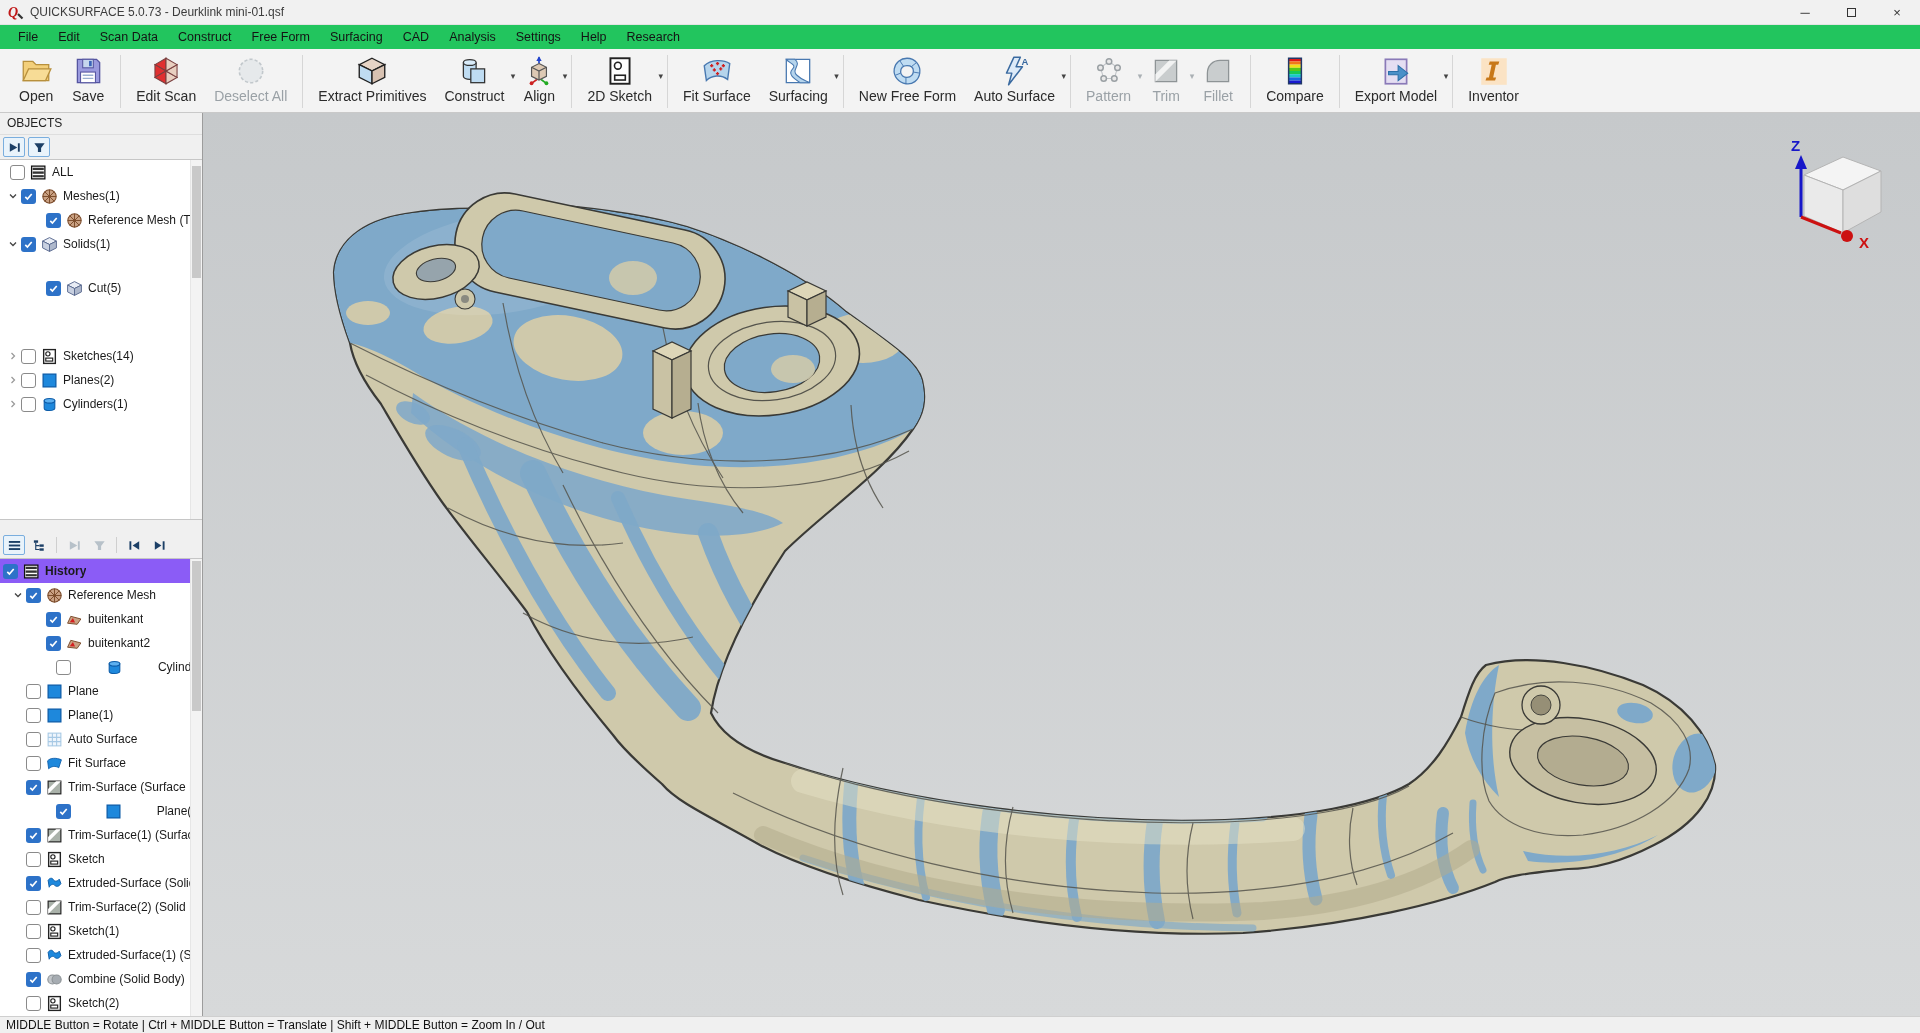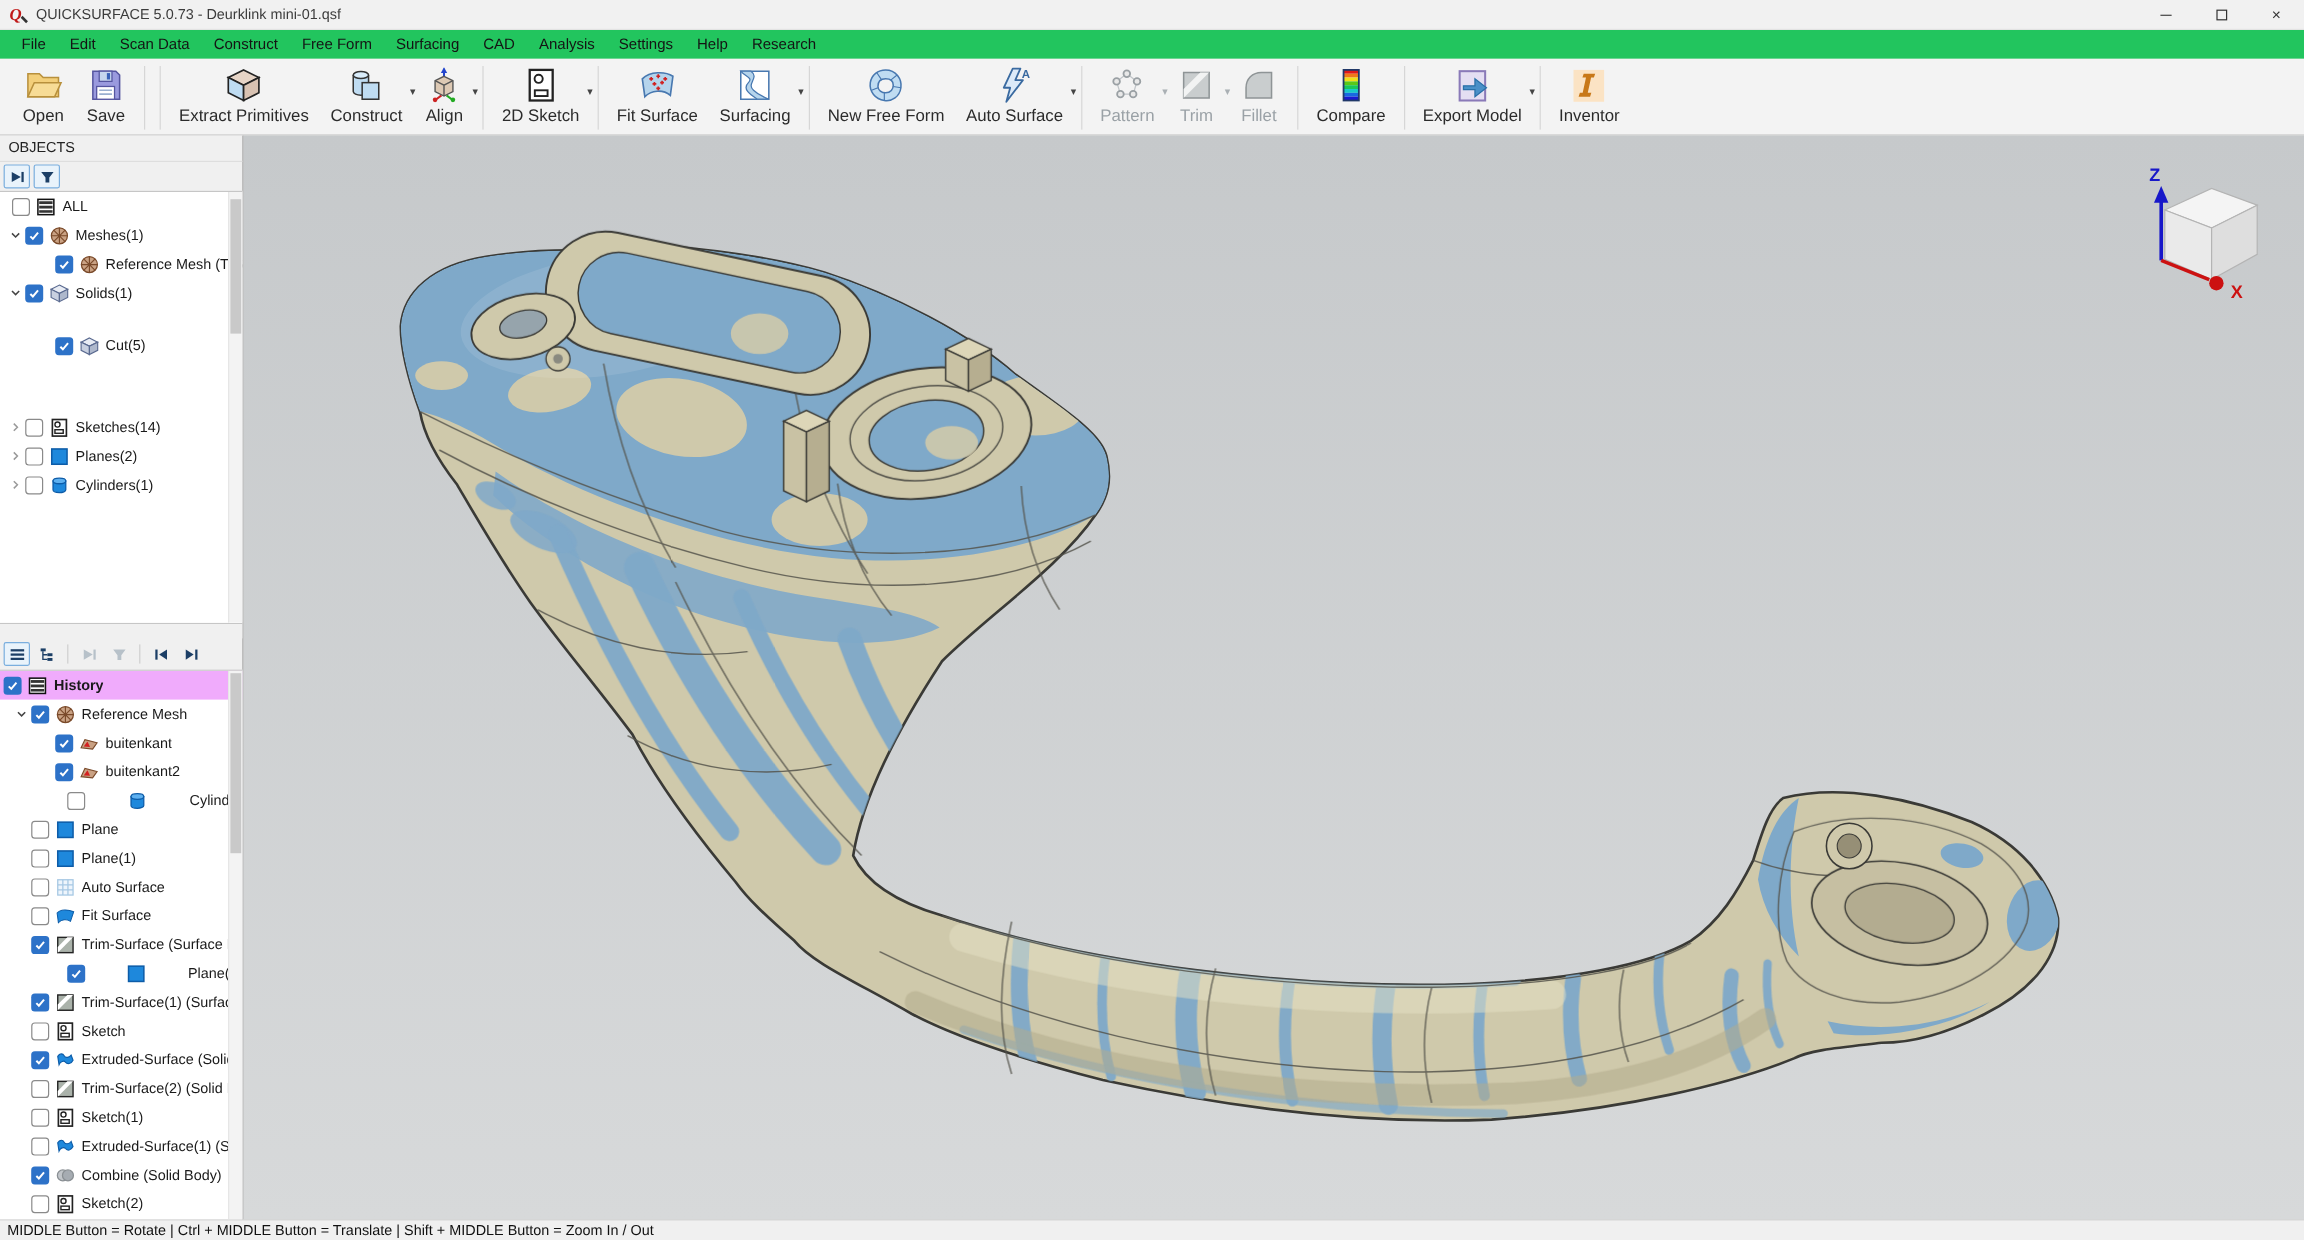--- a/index.html
+++ b/index.html
@@ -39,21 +39,21 @@
   .panel-tools.h{height:26px}
   .ptool{width:22px;height:20px;display:flex;align-items:center;justify-content:center;border-radius:2px}
   .ptool svg{width:15px;height:15px}
   .ptool.boxed{border:1px solid #7aaede;background:#e9f3fb}
   .ptool-sep{width:1px;height:16px;background:#cfcfcf;margin:0 3px}
   .tree{position:relative;background:#fff;border-top:1px solid #c6c6c6;overflow:hidden}
   #objects-tree{height:360px;flex:0 0 360px}
   .splitter{height:13px;background:#f0f0f0;border-top:1px solid #c6c6c6}
   #history-tree{flex:1}
   .tree-row{height:24px;display:flex;align-items:center;white-space:nowrap;overflow:hidden}
-  .tree-row.hl{background:#f0abfc;font-weight:bold}
+  .tree-row.hl{background:#8b5cf6;font-weight:bold}
   .exp{width:16px;height:16px;flex:0 0 16px;display:flex;align-items:center;justify-content:center}
   .exp svg{width:12px;height:12px}
   .cb{width:15px;height:15px;flex:0 0 15px;border-radius:3px;margin-right:5px;display:flex;align-items:center;justify-content:center}
   .cb.on{background:var(--accent,#2d72c8)}
   .cb.on svg{width:11px;height:11px}
   .cb.off{background:#fff;border:1px solid #8a8a8a}
   .t-icon{width:17px;height:17px;flex:0 0 17px;margin-right:5px}
   .t-icon svg{width:100%;height:100%}
   .t-label{overflow:hidden}
   .scrollbar{position:absolute;top:0;right:0;bottom:0;width:12px;background:#f3f3f3;border-left:1px solid #e6e6e6}
@@ -114,20 +114,41 @@
             <path d="M6 5 h18 l3 3 v19 H6z" fill="#9a9ade" stroke="#5555a0" stroke-width="1.2"></path>
             <rect x="11" y="5" width="10" height="8" fill="#c6d6ee" stroke="#5555a0"></rect>
             <rect x="17" y="6.5" width="2.5" height="5" fill="#3a62b8"></rect>
             <rect x="9" y="17" width="14" height="10" fill="#fff" stroke="#5555a0"></rect>
             <path d="M11 20 h10 M11 23 h10" stroke="#9ab0d0" stroke-width="1.2"></path>
           </svg></span>
         <span class="tb-label">Save</span>
       </div>
     </div>
     <div class="tb-sep"></div>
+    <div class="tb-group">
+      <div class="tb-btn">
+        <span class="tb-icon"><svg viewBox="0 0 32 32">
+            <g stroke="#7a4040" stroke-width="1">
+              <path d="M16 16 L16 4 L5.6 10z" fill="#e03030"></path>
+              <path d="M16 16 L5.6 10 L5.6 22z" fill="#e03030"></path>
+              <path d="M16 16 L5.6 22 L16 28z" fill="#e03030"></path>
+              <path d="M16 16 L16 28 L26.4 22z" fill="#e8cfc0"></path>
+              <path d="M16 16 L26.4 22 L26.4 10z" fill="#e8cfc0"></path>
+              <path d="M16 16 L26.4 10 L16 4z" fill="#e8cfc0"></path>
+            </g>
+          </svg></span>
+        <span class="tb-label">Edit Scan</span>
+      </div>
+      <div class="tb-btn disabled">
+        <span class="tb-icon"><svg viewBox="0 0 32 32">
+            <circle cx="16" cy="16" r="11" fill="#e6e9eb" stroke="#c2c8cc" stroke-width="1.5" stroke-dasharray="3 2"></circle>
+          </svg></span>
+        <span class="tb-label">Deselect All</span>
+      </div>
+    </div>
     <div class="tb-sep"></div>
     <div class="tb-group">
       <div class="tb-btn">
         <span class="tb-icon"><svg viewBox="0 0 32 32">
             <path d="M16 4 L28 10 L16 16 L4 10z" fill="#e6d4c6" stroke="#222" stroke-width="1.3"></path>
             <path d="M4 10 v12 l12 6 v-12z" fill="#bfdcf2" stroke="#222" stroke-width="1.3"></path>
             <path d="M28 10 v12 l-12 6 v-12z" fill="#d8c2b2" stroke="#222" stroke-width="1.3"></path>
           </svg></span>
         <span class="tb-label">Extract Primitives</span>
       </div>

